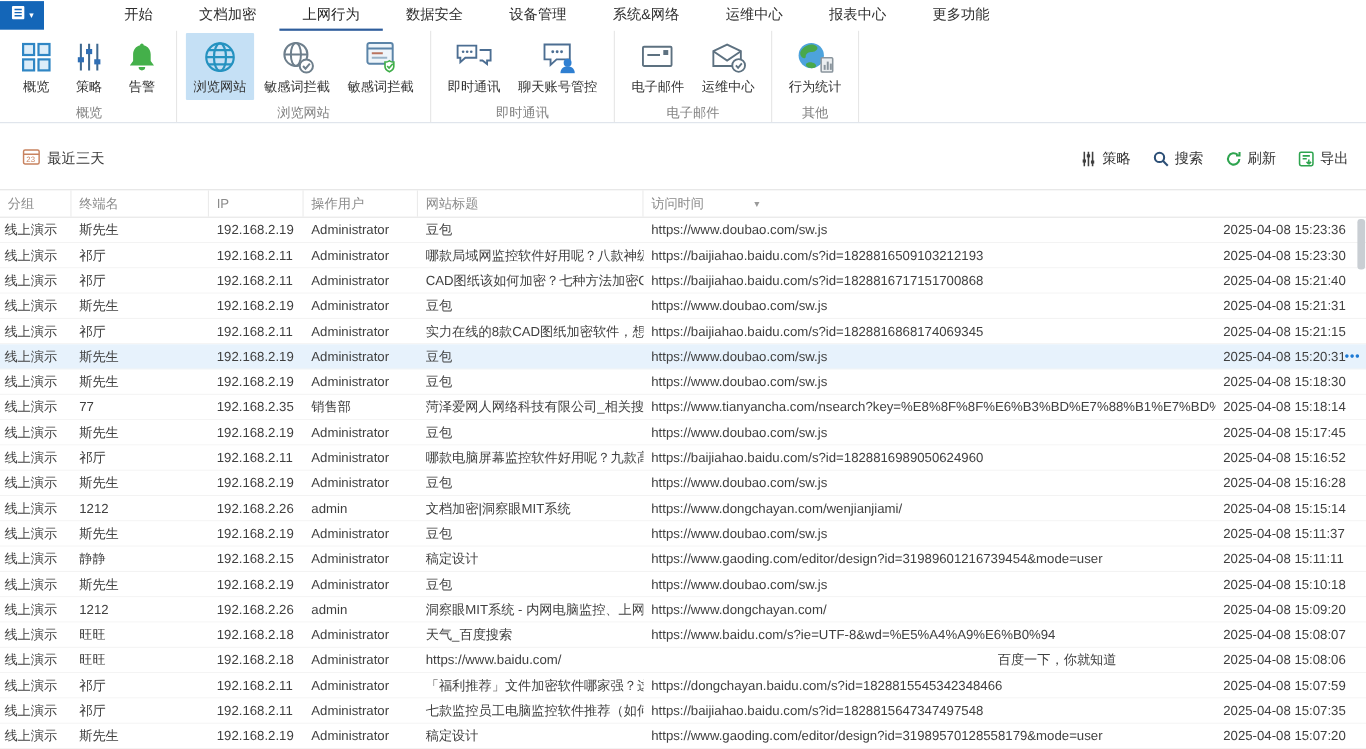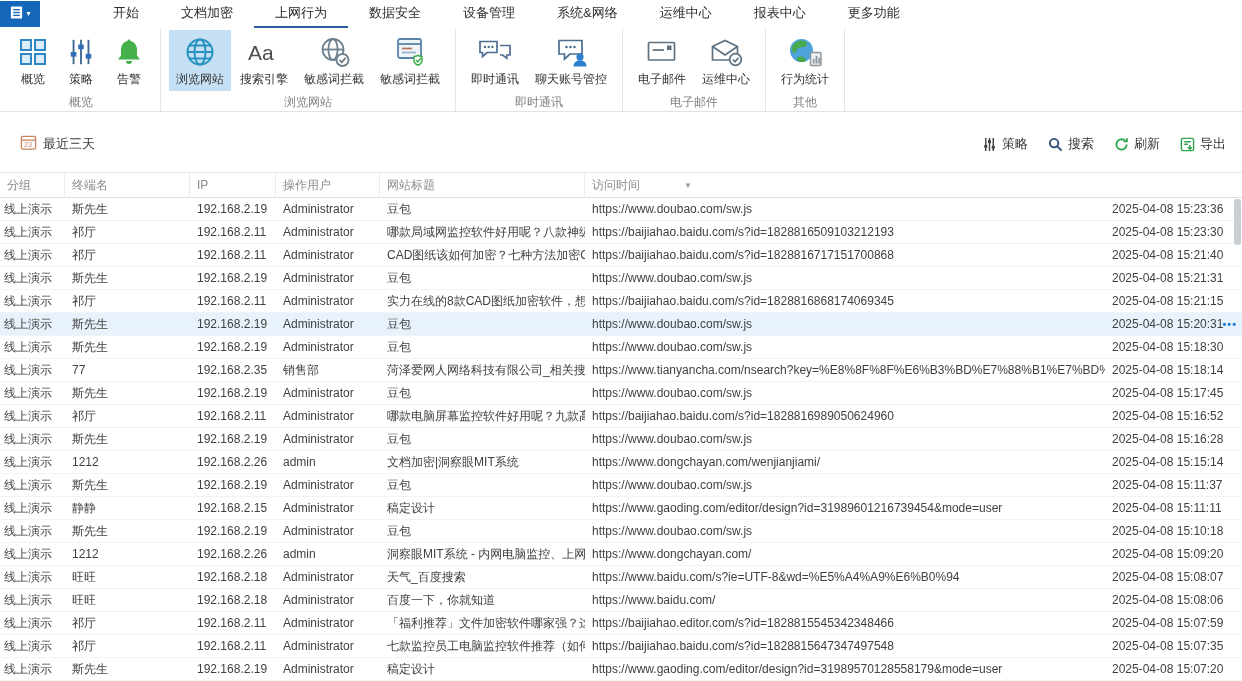--- a/index.html
+++ b/index.html
@@ -135,28 +135,20 @@
             <span class="rb-icon">
               <svg width="32" height="32" viewBox="0 0 32 32" fill="none" stroke="#2592c0" stroke-width="2">
                 <circle cx="16" cy="16" r="12.5"></circle>
                 <ellipse cx="16" cy="16" rx="5.5" ry="12.5"></ellipse>
                 <line x1="3.5" y1="16" x2="28.5" y2="16"></line>
                 <line x1="5.5" y1="9.5" x2="26.5" y2="9.5"></line>
                 <line x1="5.5" y1="22.5" x2="26.5" y2="22.5"></line>
               </svg>
             </span>
             <span class="rb-text">浏览网站</span>
-          </div>
-          <div class="rb-btn">
-            <span class="rb-icon">
-              <svg width="36" height="30" viewBox="0 0 36 30">
-                <text x="2" y="23" font-size="21" fill="#4d4d4d" font-family="Liberation Sans,sans-serif">Aa</text>
-              </svg>
-            </span>
-            <span class="rb-text">搜索引擎</span>
           </div>
           <div class="rb-btn">
             <span class="rb-icon">
               <svg width="32" height="32" viewBox="0 0 32 32" fill="none" stroke="#6e7f8c" stroke-width="1.8">
                 <circle cx="15" cy="13.5" r="10.5"></circle>
                 <ellipse cx="15" cy="13.5" rx="4.6" ry="10.5"></ellipse>
                 <line x1="4.5" y1="13.5" x2="25.5" y2="13.5"></line>
                 <circle cx="24.5" cy="24" r="6" fill="#fff"></circle>
                 <path d="M21.5 24l2.2 2.4 4-4.6"></path>
               </svg>
@@ -497,31 +489,31 @@
           <div class="td c3" style="width: 104px;">Administrator</div>
           <div class="td c4" style="width: 205px;">天气_百度搜索</div>
           <div class="td c5" style="width: 520px;">https://www.baidu.com/s?ie=UTF-8&amp;wd=%E5%A4%A9%E6%B0%94</div>
           <div class="td c6" style="width: 137px;">2025-04-08 15:08:07</div>
         </div>
         <div class="tr">
           <div class="td c0" style="width: 65px;">线上演示</div>
           <div class="td c1" style="width: 125px;">旺旺</div>
           <div class="td c2" style="width: 86px;">192.168.2.18</div>
           <div class="td c3" style="width: 104px;">Administrator</div>
+          <div class="td c5" style="width: 520px;">https://www.baidu.com/</div>
           <div class="td c4" style="width: 205px;">百度一下，你就知道</div>
-          <div class="td c5" style="width: 520px;">https://www.baidu.com/</div>
           <div class="td c6" style="width: 137px;">2025-04-08 15:08:06</div>
         </div>
         <div class="tr">
           <div class="td c0" style="width: 65px;">线上演示</div>
           <div class="td c1" style="width: 125px;">祁厅</div>
           <div class="td c2" style="width: 86px;">192.168.2.11</div>
           <div class="td c3" style="width: 104px;">Administrator</div>
           <div class="td c4" style="width: 205px;">「福利推荐」文件加密软件哪家强？这八...</div>
-          <div class="td c5" style="width: 520px;">https://baijiahao.editor.com/s?id=1828815545342348466</div>
+          <div class="td c5" style="width: 520px;">https://dongchayan.baidu.com/s?id=1828815545342348466</div>
           <div class="td c6" style="width: 137px;">2025-04-08 15:07:59</div>
         </div>
         <div class="tr">
           <div class="td c0" style="width: 65px;">线上演示</div>
           <div class="td c1" style="width: 125px;">祁厅</div>
           <div class="td c2" style="width: 86px;">192.168.2.11</div>
           <div class="td c3" style="width: 104px;">Administrator</div>
           <div class="td c4" style="width: 205px;">七款监控员工电脑监控软件推荐（如何监...</div>
           <div class="td c5" style="width: 520px;">https://baijiahao.baidu.com/s?id=1828815647347497548</div>
           <div class="td c6" style="width: 137px;">2025-04-08 15:07:35</div>

